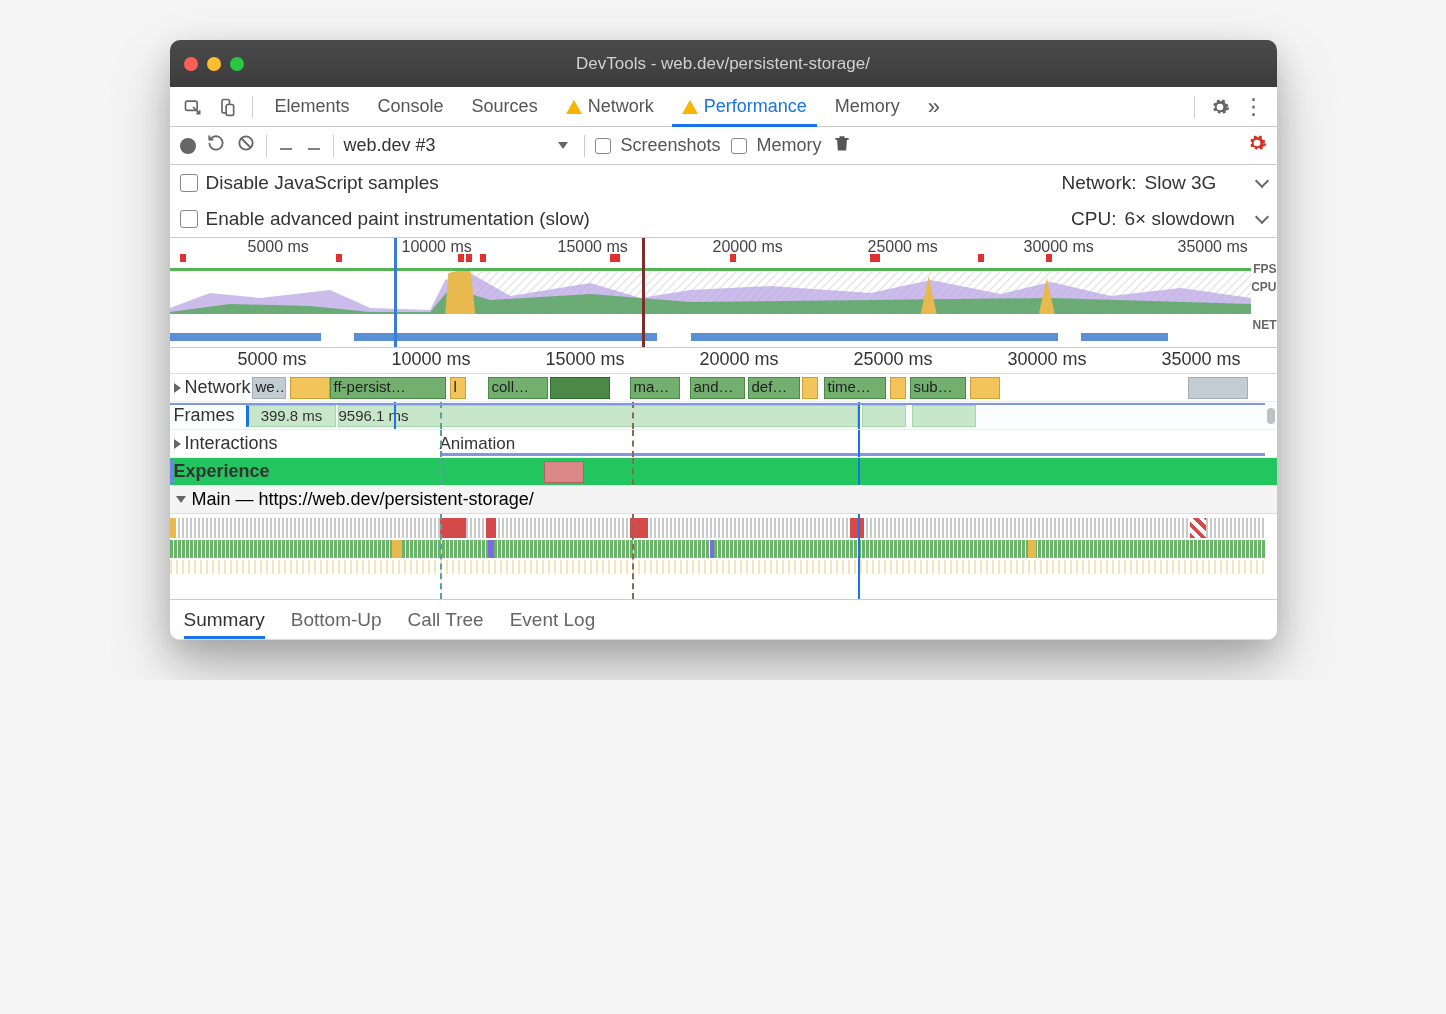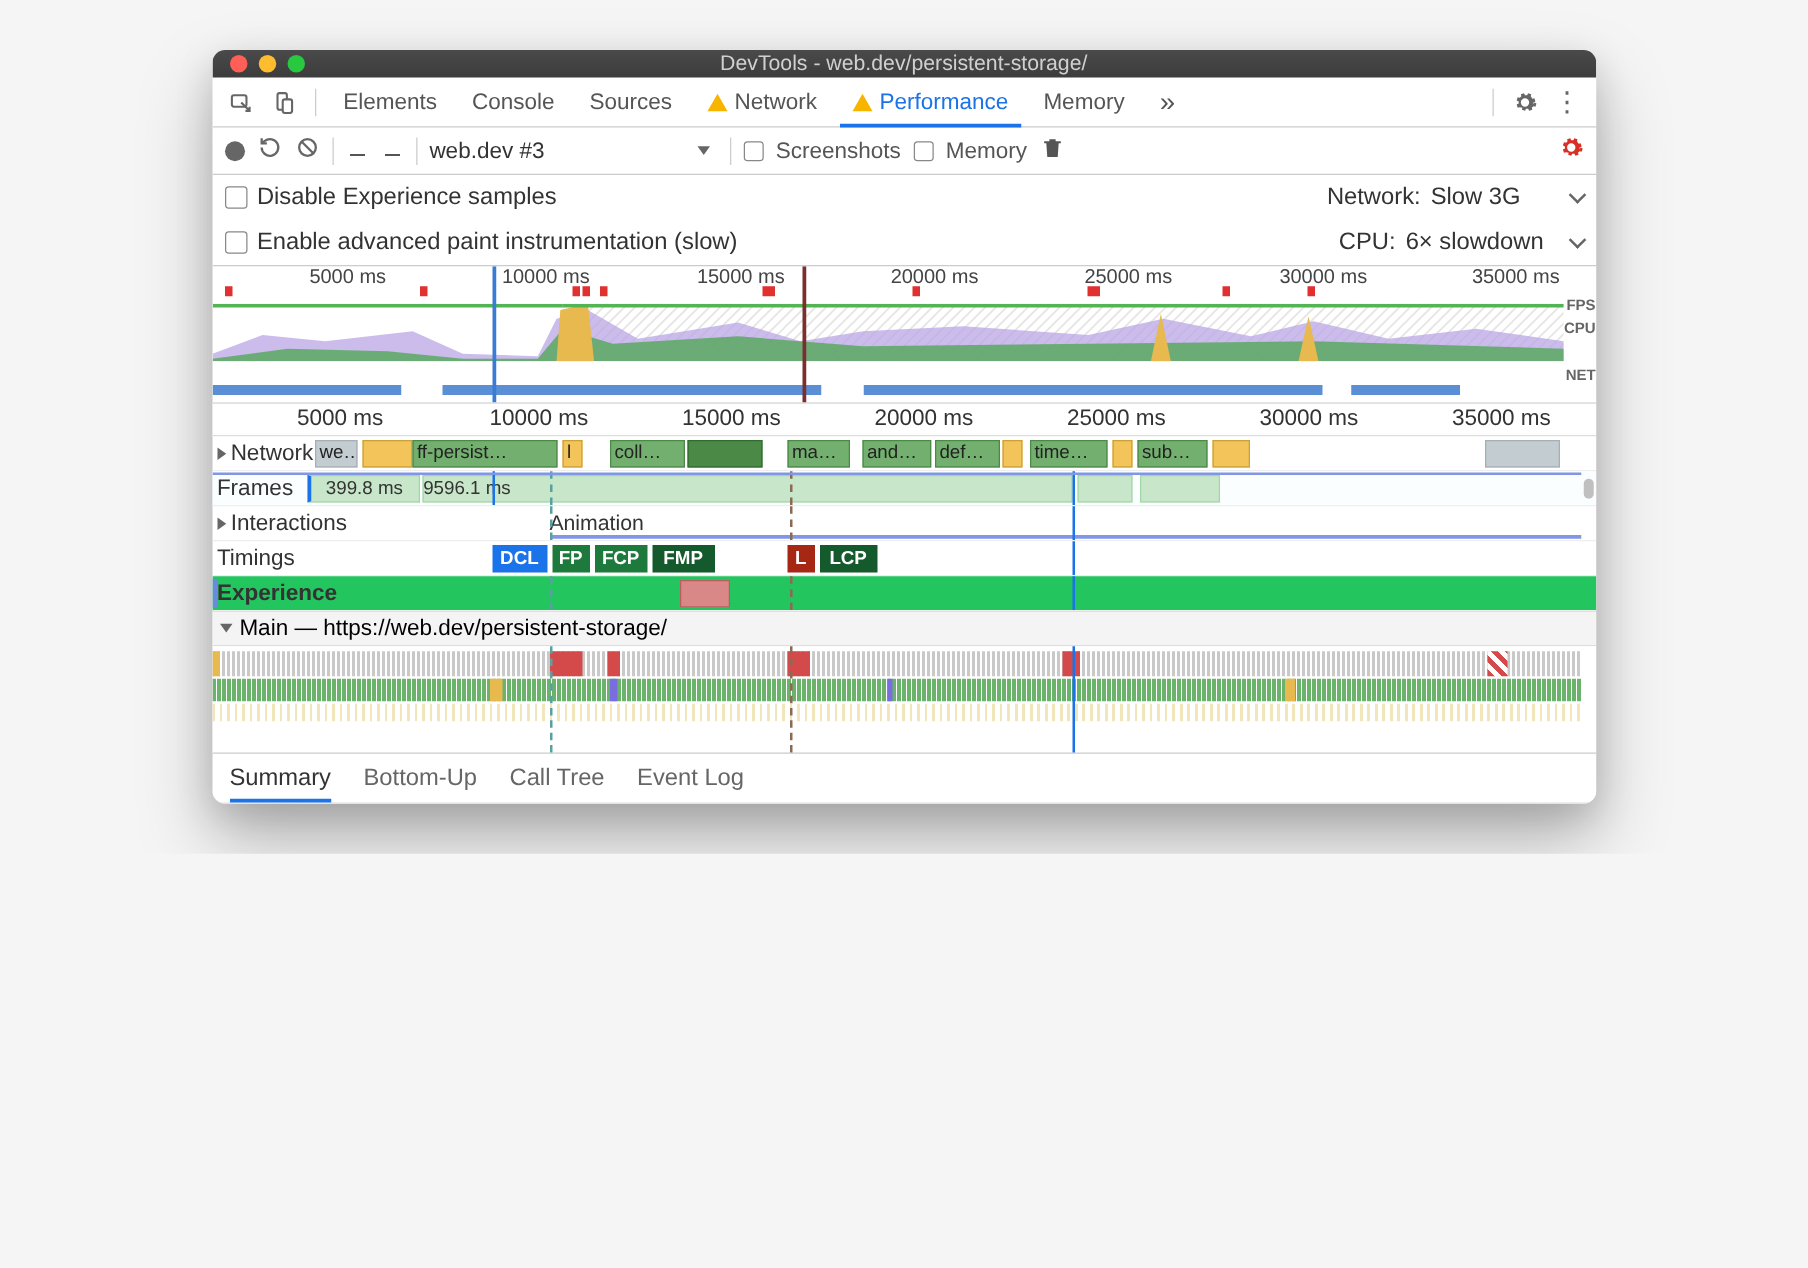--- a/index.html
+++ b/index.html
@@ -1,18 +1,18 @@
 <!DOCTYPE html>
 <html><head>
 <meta charset="utf-8">
 <style>
 * { box-sizing: border-box; margin: 0; padding: 0; font-family: -apple-system, "Helvetica Neue", Arial, sans-serif; }
 body { background: #f5f5f5; display: flex; justify-content: center; align-items: flex-start; padding: 40px 0; }
 .window { width: 1107px; background: #fff; border-radius: 10px; box-shadow: 0 30px 60px rgba(0,0,0,0.25), 0 10px 30px rgba(0,0,0,0.15); overflow: hidden; }
-.titlebar { height: 22px; background: linear-gradient(#4a4a4a,#3c3c3c); display: flex; align-items: center; padding: 0 14px; color: #d0d0d0; font-size: 17px; position: relative; }
+.titlebar { height: 47px; background: linear-gradient(#4a4a4a,#3c3c3c); display: flex; align-items: center; padding: 0 14px; color: #d0d0d0; font-size: 17px; position: relative; }
 .traffic { display: flex; gap: 9px; }
 .traffic span { width: 14px; height: 14px; border-radius: 50%; display: inline-block; }
 .traffic .red { background: #ff5f57; }
 .traffic .yel { background: #febc2e; }
 .traffic .grn { background: #28c840; }
 .titlebar .title { position:absolute; left:50%; transform:translateX(-50%); }
 .tabs-main { height: 40px; display:flex; align-items:center; border-bottom:1px solid #ccc; padding:0 6px; color:#555; font-size:18px; }
 .tabs-main .ico { width:22px; height:22px; margin:0 6px; display:flex; align-items:center; justify-content:center; }
 .tabs-main .sep { width:1px; height:22px; background:#ccc; margin:0 8px; }
 .tabs-main .tab { padding:0 14px; height:100%; display:flex; align-items:center; gap:6px; cursor:pointer; position:relative; }
@@ -177,21 +177,21 @@
       <svg class="gear" viewBox="0 0 24 24" fill="#d93025">
           <path d="M12 8a4 4 0 1 0 0 8a4 4 0 0 0 0-8zm9 4l2 1-1 3-2-.5a9 9 0 0 1-1.5 1.5l.5 2-3 1-1-2a9 9 0 0 1-2 0l-1 2-3-1 .5-2A9 9 0 0 1 7 16.5L5 17l-1-3 2-1a9 9 0 0 1 0-2l-2-1 1-3 2 .5A9 9 0 0 1 8.5 6L8 4l3-1 1 2a9 9 0 0 1 2 0l1-2 3 1-.5 2A9 9 0 0 1 19 8.5l2-.5 1 3-2 1a9 9 0 0 1 0 2z"></path>
         </svg>
     </span>
   </div>
 
   <div class="opts">
     <div class="opts-row">
       <div class="lbl">
           <span class="cbx"></span>
-          <span>Disable Experience samples</span>
+          <span>Disable JavaScript samples</span>
         </div>
       <div class="right">
         <span>Network:</span>
         <span style="min-width:100px;display:inline-block;">Slow 3G</span>
         <span class="dd"></span>
       </div>
     </div>
     <div class="opts-row">
       <div class="lbl">
           <span class="cbx"></span>
@@ -319,34 +319,20 @@
       </div>
     <div class="content">
       <div style="position:absolute;left:270px;top:4px;font-size:17px">Animation</div>
       <div style="position:absolute;left:270px;right:0;bottom:1px;height:3px;background:#8296e6"></div>
       <div style="position:absolute;top:0;bottom:0;left:270px" class="dash"></div>
       <div style="position:absolute;top:0;bottom:0;left:462px" class="dashbrown"></div>
       <div style="position:absolute;left:688px;top:0;bottom:0;" class="blueline"></div>
     </div>
   </div>
 
-  <div class="track">
-    <div class="tlbl" style="width:100px">
-        <span>Timings</span>
-      </div>
-    <div class="content">
-      <div class="timing" style="left:224px;width:44px;background:#1a73e8">DCL</div>
-      <div class="timing" style="left:272px;width:30px;background:#1e7a3c">FP</div>
-      <div class="timing" style="left:306px;width:42px;background:#1e7a3c">FCP</div>
-      <div class="timing" style="left:352px;width:50px;background:#155a2c">FMP</div>
-      <div class="timing" style="left:460px;width:22px;background:#a52714">L</div>
-      <div class="timing" style="left:486px;width:46px;background:#155a2c">LCP</div>
-      <div style="position:absolute;left:688px;top:0;bottom:0;" class="blueline"></div>
-    </div>
-  </div>
 
   <div class="track" style="background:#22c55e;font-weight:bold;">
     <div class="tlbl" style="width:110px">
         <span>Experience</span>
       </div>
     <div class="content">
       <div style="position:absolute;left:374px;top:3px;width:40px;height:22px;background:#d98787;border:1px solid #b86060"></div>
       <div style="position:absolute;top:0;bottom:0;left:270px" class="dash"></div>
       <div style="position:absolute;top:0;bottom:0;left:462px" class="dashbrown"></div>
       <div style="position:absolute;left:688px;top:0;bottom:0;" class="blueline"></div>

